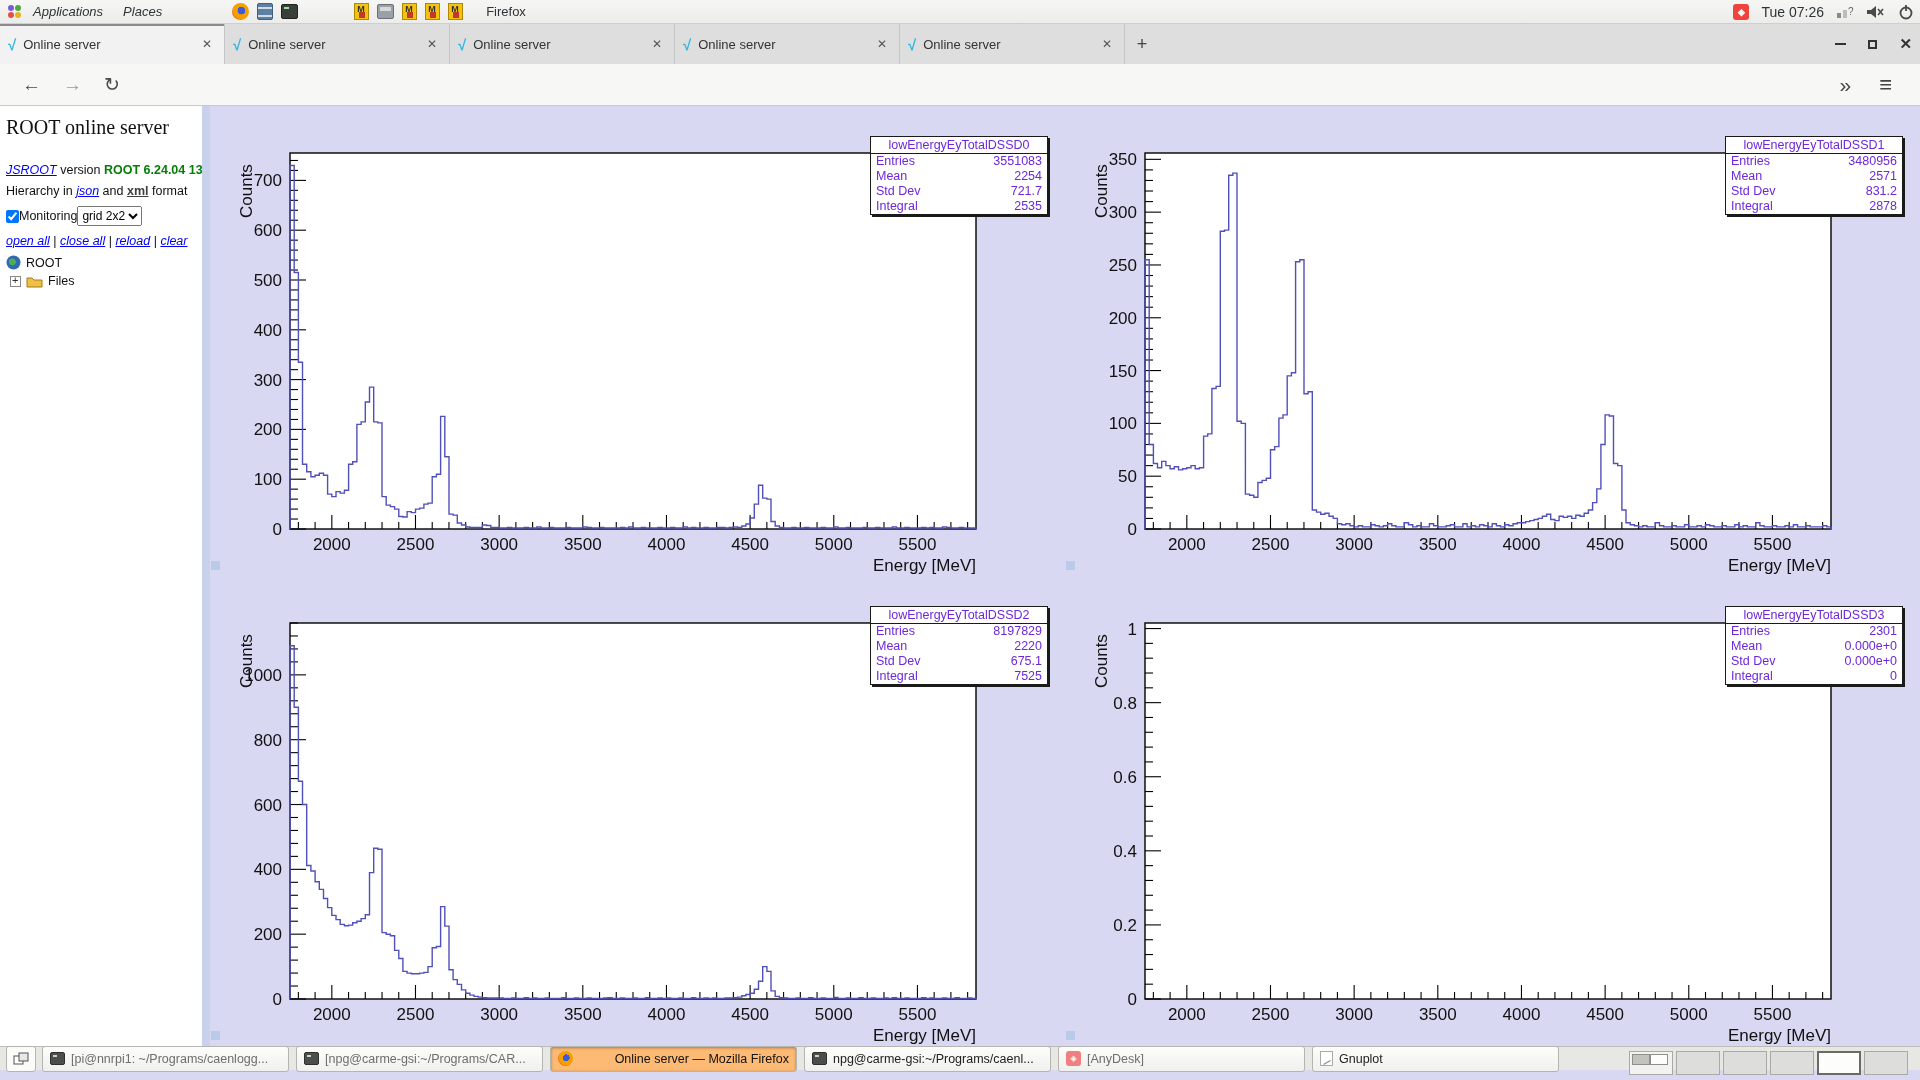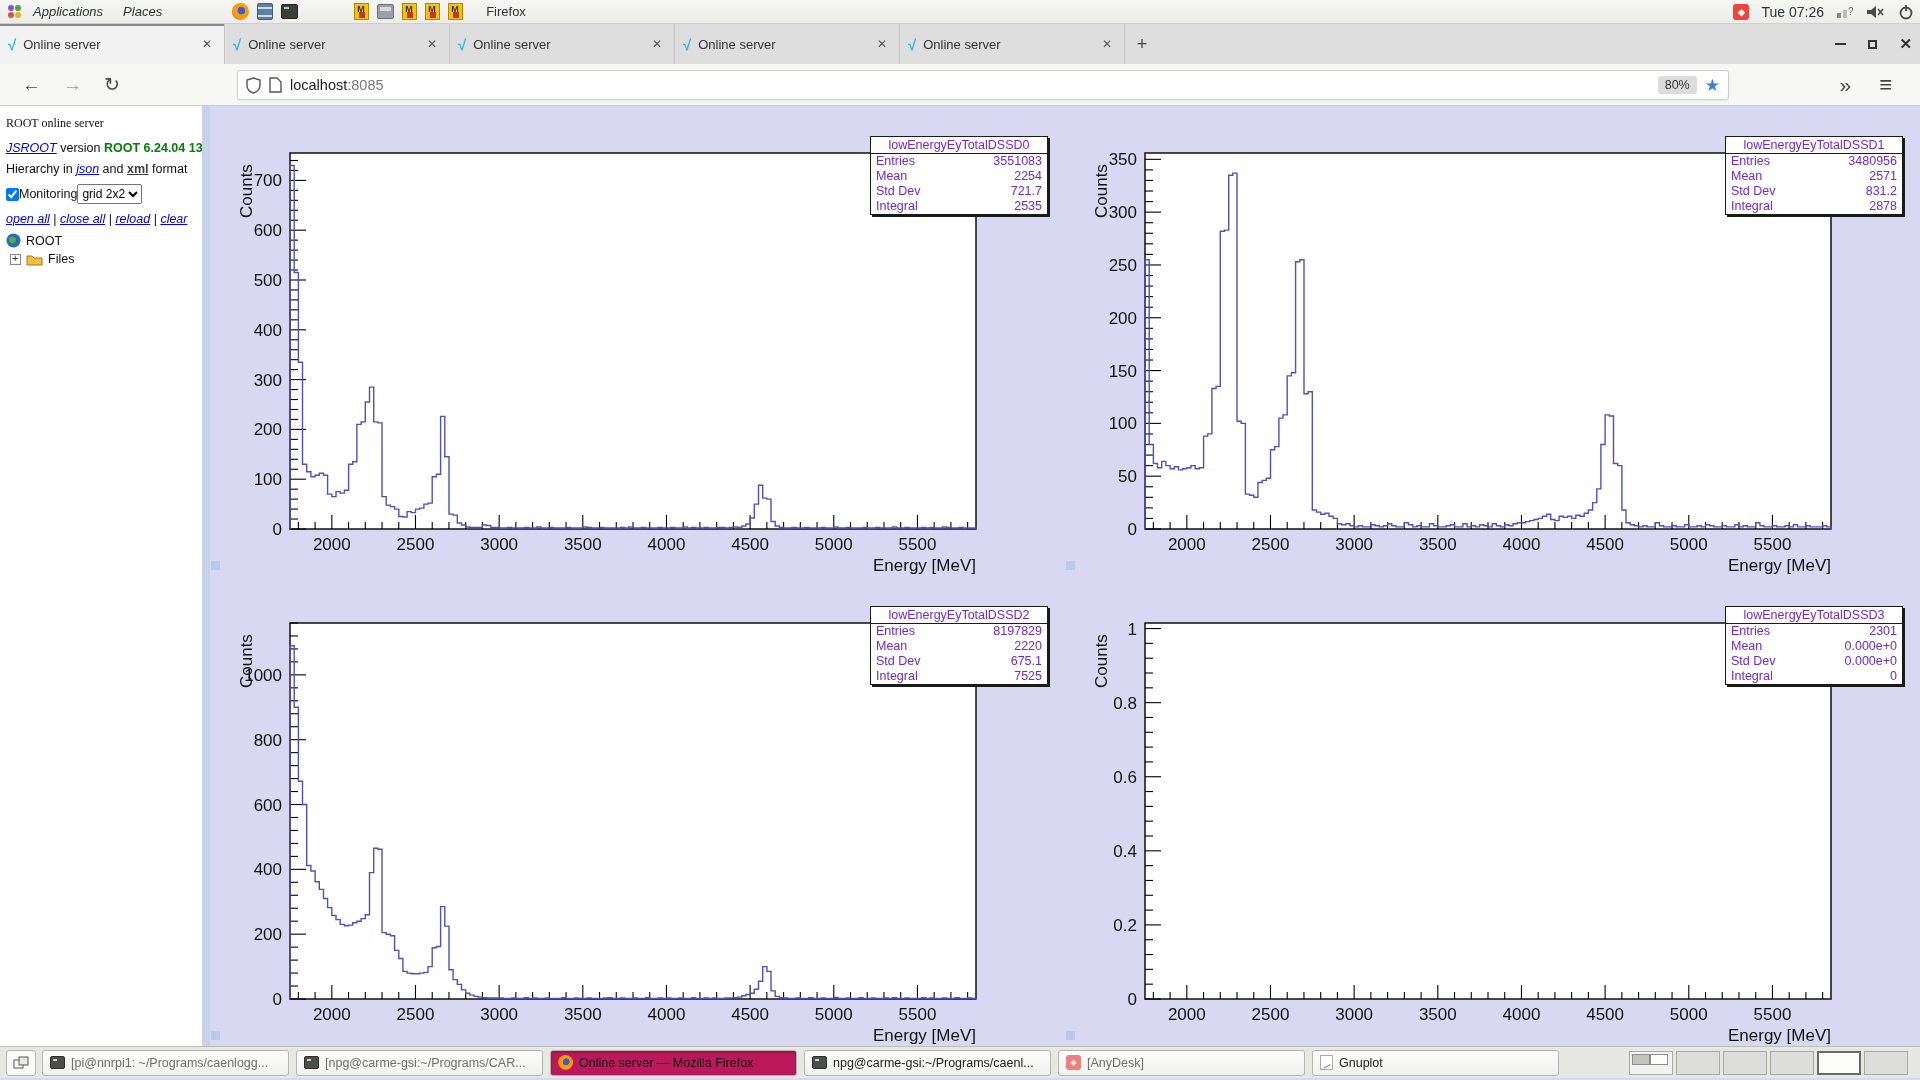--- a/index.html
+++ b/index.html
@@ -61,21 +61,21 @@
   #url-text .port { color:#7a7a7a; }
   #zoom-badge { background:#dcdcdc; border-radius:3px; font-size:12.5px; color:#333; padding:2px 7px; }
   #star { color:#3b7de0; font-size:17px; }
   .nav-right { position:absolute; right:0; top:0; height:42px; display:flex; align-items:center; gap:30px; padding-right:28px; }
   .chev { font-size:21px; color:#444; letter-spacing:-2px; }
   .hamb { font-size:22px; color:#444; }
 
   
   #sidebar { position:absolute; left:0; top:106px; width:202px; height:940px; background:#fff;
              padding:8px 6px; font-size:12.5px; color:#111; overflow:hidden; }
-  #sidebar h1 { font-family:"Liberation Serif", serif; font-size:12px; font-weight:normal; margin:2px 0 10px 0; }
+  #sidebar h1 { font-family:"Liberation Serif", serif; font-size:20px; font-weight:normal; margin:2px 0 24px 0; }
   .side-line { margin:7px 0; white-space:nowrap; }
   a.blue { color:#0000ee; text-decoration:underline;font-style:italic; }
   a.purple { color:#404040; text-decoration:underline;font-weight:bold; }
   .green-ver { color:#067d06; font-weight:bold; }
   .mon-row { display:flex; align-items:center; margin:8px 0; }
   .mon-row select { font-size:12px; height:20px; }
   .tree-row { display:flex; align-items:center; gap:5px; margin:4px 0; }
   .expander { width:11px; height:11px; border:1px solid #888; background:#fff; position:relative; }
   .expander:before { content:"+"; position:absolute; left:1px; top:-3px; font-size:11px; color:#333; }
   #divider { position:absolute; left:202px; top:106px; width:8px; height:940px; background:#c9d2ec; }
@@ -86,29 +86,29 @@
   .tick { font:17px "Liberation Sans", sans-serif; fill:#111; }
   .atitle { font:17px "Liberation Sans", sans-serif; fill:#111; }
   .statbox { position:absolute; left:660px; top:30px; width:178px; background:#fff;
              border:1px solid #1a1a1a; box-shadow:2px 2px 0 #1a1a1a; font-size:12.5px; color:#6d28d9; }
   .stat-title { text-align:center; border-bottom:1px solid #1a1a1a; line-height:16px; height:17px;
                 white-space:nowrap; overflow:hidden; }
   .stat-row { display:flex; justify-content:space-between; padding:0 5px; line-height:15px; }
   .pad-handle { position:absolute; left:1px; bottom:6px; width:9px; height:9px; background:#b9cbe9; }
 
   
-  #taskbar { position:absolute; left:0; top:1046px; width:1920px; height:32px; background:#e7e7e4;
+  #taskbar { position:absolute; left:0; top:1046px; width:1920px; height:24px; background:#e7e7e4;
              border-top:1px solid #bdbdb8; display:flex; align-items:center; }
   #show-desktop { width:30px; height:26px; margin:0 6px 0 6px; background:#fbfbfa; border:1px solid #b5b5b0;
                   border-radius:3px; display:flex; align-items:center; justify-content:center; }
   .task-btn { width:247px; height:26px; margin-right:7px; background:linear-gradient(#fdfdfc,#f0f0ee);
               border:1px solid #b5b5b0; border-radius:3px; display:flex; align-items:center; gap:6px;
               padding:0 7px; font-size:12.5px; color:#222; }
   .task-btn.minimized { color:#6e6e6e; }
-  .task-btn.active { background:#be185d; box-shadow:inset 0 1px 3px rgba(0,0,0,.35); color:#111; }
+  .task-btn.active { background:#fdba74; box-shadow:inset 0 1px 3px rgba(0,0,0,.35); color:#111;text-align:right; }
   .task-btn .tlabel { white-space:nowrap; overflow:hidden; flex:1; }
   .mini-term { flex:none; width:15px; height:13px; background:#4a4f4a; border:1px solid #2e2e2e; border-radius:2px; position:relative; }
   .mini-term:before { content:""; position:absolute; left:2px; top:2px; width:4px; height:2px; background:#cfcfcf; }
   .mini-ff { flex:none; width:15px; height:15px; border-radius:50%;
              background:radial-gradient(circle at 55% 45%, #3b5bdb 0 28%, #f59f00 30% 60%, #e8590c 75%); }
   .mini-anydesk { flex:none; width:15px; height:15px; background:#f08080; border-radius:3px; color:#fff;
                   display:flex; align-items:center; justify-content:center; font-size:8px; }
   .mini-gnuplot { flex:none; width:13px; height:15px; background:#fff; border:1px solid #aaa; position:relative; }
   .mini-gnuplot:before { content:""; position:absolute; left:2px; bottom:2px; width:8px; height:1px; background:#888; transform:rotate(-30deg); }
   #pager { position:absolute; right:12px; top:4px; display:flex; gap:3px; }
@@ -196,31 +196,20 @@
   <div id="win-controls">
     <span class="wc-min"></span>
     <span class="wc-max"></span>
     <span class="wc-close">✕</span>
   </div>
 
   <div id="navbar">
     <span class="nav-btn">←</span>
     <span class="nav-btn dim">→</span>
     <span class="nav-btn">↻</span>
-    <div id="urlbox">
-      <svg width="15" height="17">
-          <path d="M7.5 1 L14 3 V8 C14 12 11 15 7.5 16 C4 15 1 12 1 8 V3 Z" fill="none" stroke="#555" stroke-width="1.4"></path>
-        </svg>
-      <svg width="13" height="16">
-          <path d="M1 1 H8 L12 5 V15 H1 Z" fill="none" stroke="#555" stroke-width="1.4"></path>
-        </svg>
-      <span id="url-text"><span>localhost</span><span class="port">:8085</span></span>
-      <span id="zoom-badge">80%</span>
-      <span id="star">★</span>
-    </div>
     <div class="nav-right">
       <span class="chev">»</span>
       <span class="hamb">≡</span>
     </div>
   </div>
 
   <div id="sidebar">
     <h1>ROOT online server</h1>
     <div class="side-line">
       <a class="blue" href="#">JSROOT</a>

